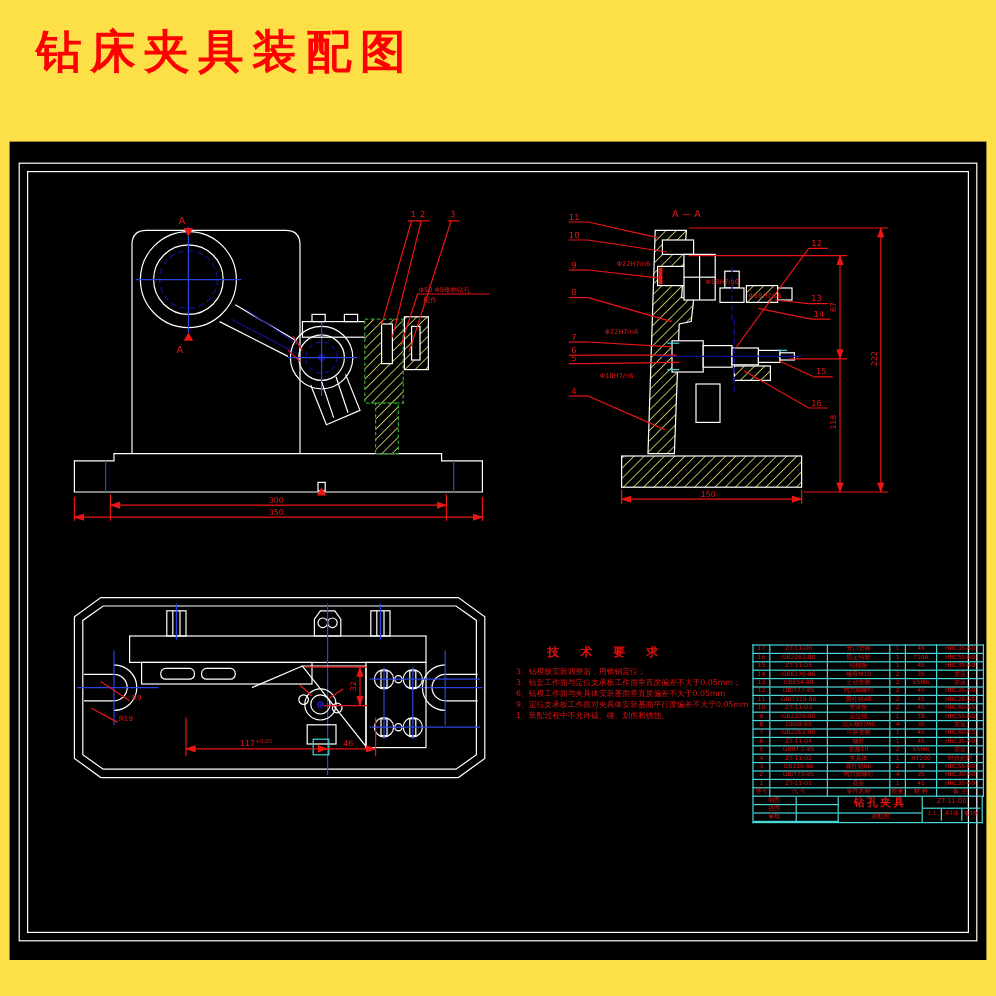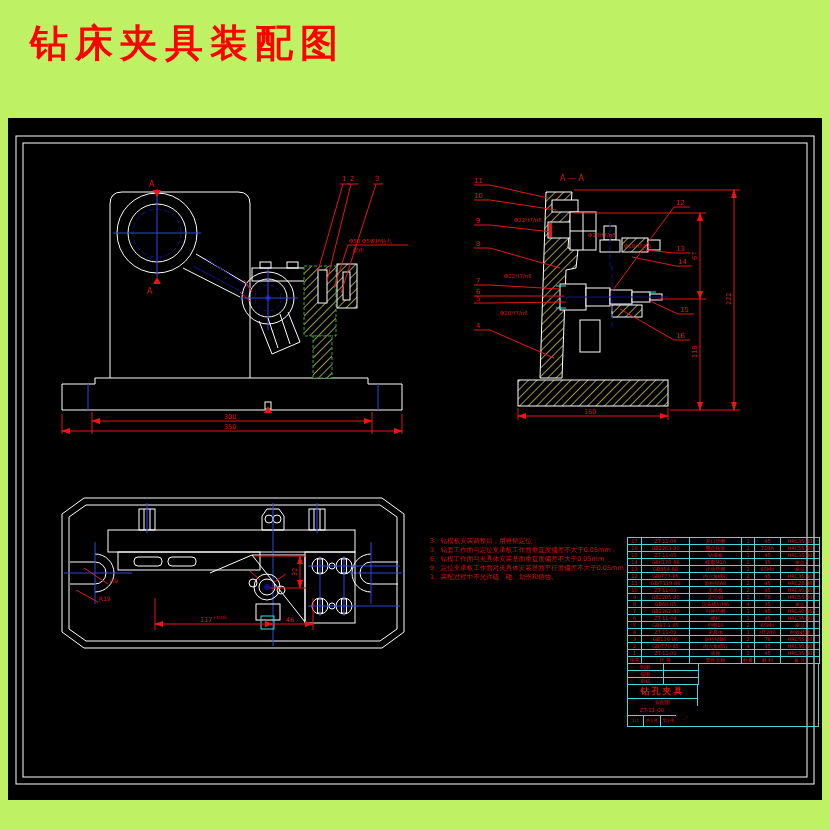--- a/index.html
+++ b/index.html
@@ -1,35 +1,35 @@
 <!DOCTYPE html>
 <html><head>
 <meta charset="utf-8">
 <style>
   html,body{margin:0;padding:0;background:#fff;}
-  #page{position:relative;width:830px;height:830px;background:#bef264;overflow:hidden;
+  #page{position:relative;width:830px;height:830px;background:#fde047;overflow:hidden;
         font-family:"DejaVu Sans",sans-serif;}
   #main-title{position:absolute;left:30px;top:18px;margin:0;color:#f00;
               font-family:"DejaVu Serif","Liberation Serif",serif;
               font-size:38px;font-weight:bold;letter-spacing:7px;}
   #canvas{position:absolute;left:8px;top:118px;width:814px;height:682px;background:#000;}
   svg text{font-family:"DejaVu Sans",sans-serif;fill:#ea1515;}
   .t8{font-size:8px;} .t7{font-size:7px;} .t65{font-size:6.5px;} .t6{font-size:6px;}
   .t55{font-size:5.5px;} .t45{font-size:4.5px;}
   
   #techreq{position:absolute;left:422px;top:419px;width:228px;color:#e01010;}
   #techreq .tr-title{font-size:10px;font-weight:bold;letter-spacing:7px;margin:0 0 5px 26px;}
   #techreq .tr-lines div{font-size:6.5px;line-height:9px;white-space:nowrap;}
   
   #bom{position:absolute;left:619px;top:419px;width:192px;color:#e01010;}
   #bom table{border-collapse:collapse;table-layout:fixed;width:192px;}
   #bom td,#bom th{border:1px solid #49d8d8;font-size:5px;font-weight:normal;
                   height:6px;line-height:6px;padding:0 1px;overflow:hidden;
                   white-space:nowrap;text-align:center;color:#e01010;}
-  #titleblock{display:flex;width:190px;border:1px solid #49d8d8;border-top:none;flex-direction:column;}
+  #titleblock{display:flex;width:190px;border:1px solid #49d8d8;border-top:none;}
   .tb-left{width:71px;}
   .tb-left .tb-row{display:flex;}
   .tb-left .tb-cell{border-right:1px solid #49d8d8;border-bottom:1px solid #49d8d8;
                     width:35px;height:6px;line-height:6px;font-size:5px;text-align:center;}
   .tb-center{width:69px;border-right:1px solid #49d8d8;text-align:center;}
   .tb-center .tb-name{font-size:9px;font-weight:bold;letter-spacing:2px;line-height:13px;height:13px;}
   .tb-center .tb-sub{font-size:5px;line-height:7px;height:7px;border-top:1px solid #49d8d8;}
   .tb-right{width:48px;}
   .tb-right .tb-code{font-size:5.5px;text-align:center;height:9px;line-height:9px;
                      border-bottom:1px solid #49d8d8;}
@@ -319,20 +319,21 @@
       <text class="t6" x="110" y="583">R9</text>
       <text class="t6" x="99" y="601">R19</text>
       <text class="t65" x="200" y="622">117</text>
       <text class="t45" x="213" y="619">+0.05</text>
       <text class="t65" x="286" y="622">46</text>
       <text class="t65" x="297" y="576" transform="rotate(-90 297 576)">32</text>
     </svg>
 
     
     <div id="techreq">
+      <p class="tr-title">技 术 要 求</p>
       <div class="tr-lines">
           <div>3、钻模板安装调整后，用锥销定位；</div>
           <div>3、钻套工作面与定位支承板工作面垂直度偏差不大于0.05mm；</div>
           <div>6、钻模工作面与夹具体安装基面垂直度偏差不大于0.05mm</div>
           <div>9、定位支承板工作面对夹具体安装基面平行度偏差不大于0.05mm</div>
           <div>1、装配过程中不允许磕、碰、划伤和锈蚀。</div>
         </div>
     </div>
 
     

